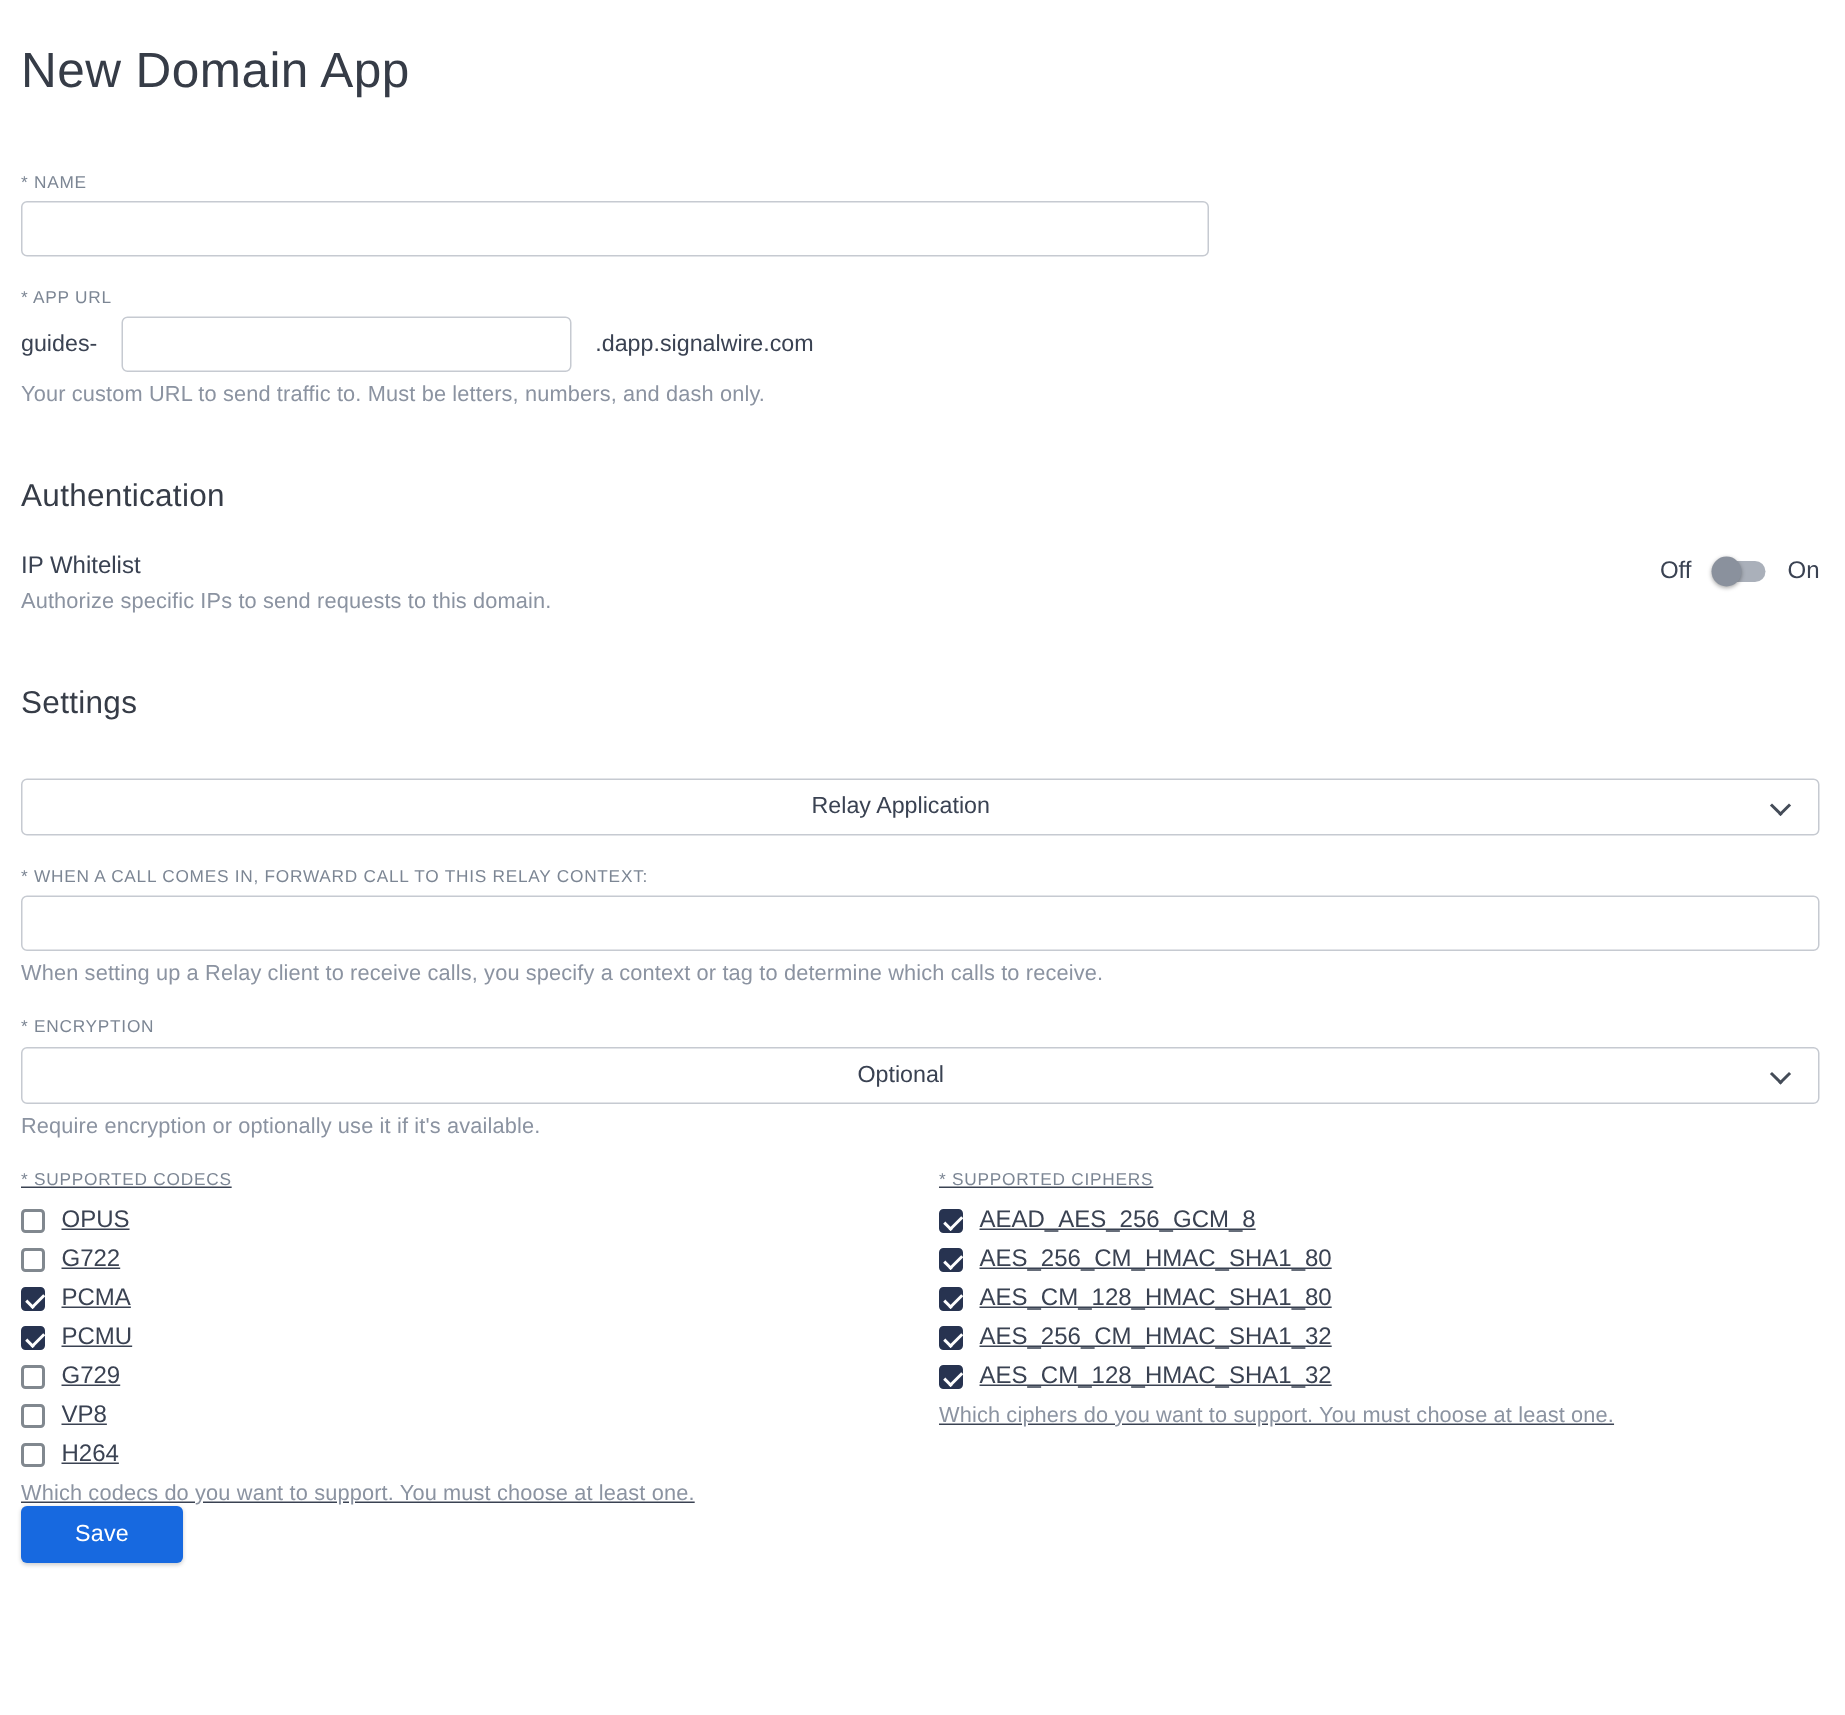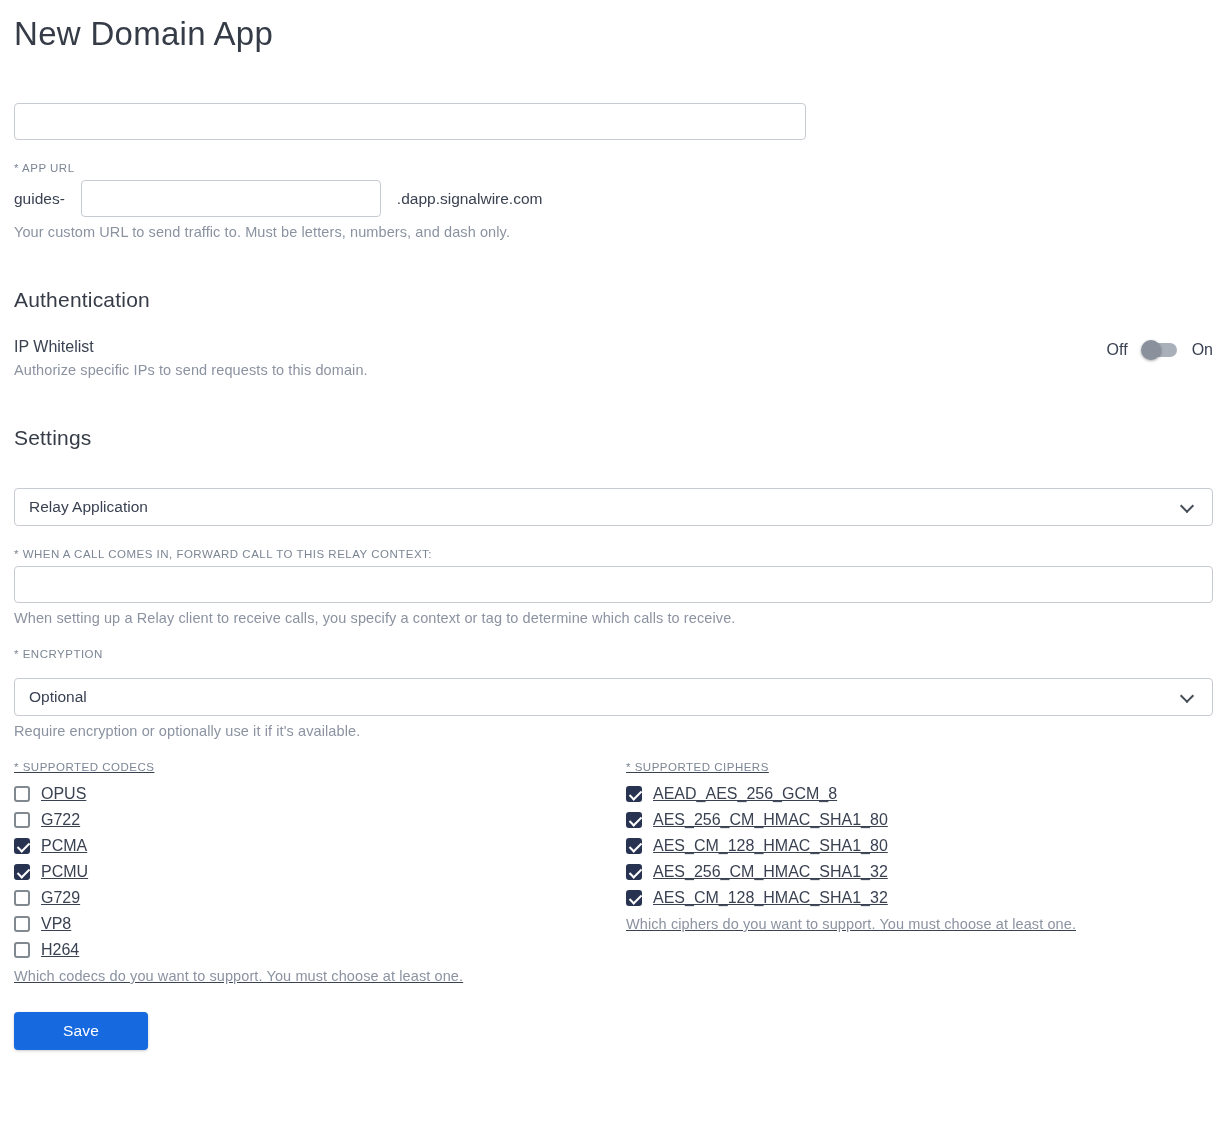--- a/index.html
+++ b/index.html
@@ -11,21 +11,21 @@
     --body-text:#3a4252;
     --input-border:#c6cad1;
   }
   *{box-sizing:border-box;margin:0;padding:0}
   html,body{background:#fff}
   body{
     font-family:"Liberation Sans",sans-serif;
     color:var(--body-text);
     width:1230px;
   }
-  .container{padding:11px 17px 18px 14px}
+  .container{padding:24px 17px 18px 14px}
 
   .page-title{
     font-size:33px;
     font-weight:500;
     color:var(--heading-text);
     letter-spacing:.3px;
     margin-top:4px;
   }
 
   .field-label{
@@ -121,25 +121,26 @@
 
   .mt-setting{margin-top:38px}
 
   .select{
     position:relative;
     width:100%;
     height:38px;
     border:1px solid var(--input-border);
     border-radius:4px;
     background:#fff;
-    margin-top:18px;
+    margin-top:7px;
     display:flex;
     align-items:center;
     padding:0 40px 0 14px;
     cursor:pointer;
+    justify-content:center;
   }
   .select-value{font-size:15.5px;color:var(--body-text)}
   .chevron-down-icon{
     position:absolute;
     right:20px;
     top:12px;
     width:10px;height:10px;
     border-right:2px solid #444c58;
     border-bottom:2px solid #444c58;
     transform:rotate(45deg);
@@ -181,22 +182,21 @@
     width:5px;height:10px;
     border:solid #fff;
     border-width:0 2px 2px 0;
     transform:rotate(45deg);
   }
   .check-label{font-size:16px;color:var(--body-text)}
 
   .list-helper{margin-top:5px}
 
   .save-button{
-    margin-top:28px;
-    width:134px;
+    width:108px;
     height:38px;
     background:var(--accent-blue);
     color:#fff;
     border:none;
     border-radius:4px;
     font-size:15.5px;
     font-family:"Liberation Sans",sans-serif;
     letter-spacing:.2px;
     cursor:pointer;
     box-shadow:0 1px 3px rgba(0,0,0,.2);
@@ -204,20 +204,21 @@
 </style>
 </head>
 <body>
 
 <div class="container">
 
   <h1 class="page-title">New Domain App</h1>
 
   
   <div class="mt-name">
+    <label class="field-label">* NAME</label>
     <input class="text-input name-input" type="text" value="" style="">
   </div>
 
   
   <div class="mt-field">
     <label class="field-label">* APP URL</label>
     <div class="url-row">
       <span class="url-affix">guides-</span>
       <input class="text-input url-input" type="text" value="" style="">
       <span class="url-affix">.dapp.signalwire.com</span>

